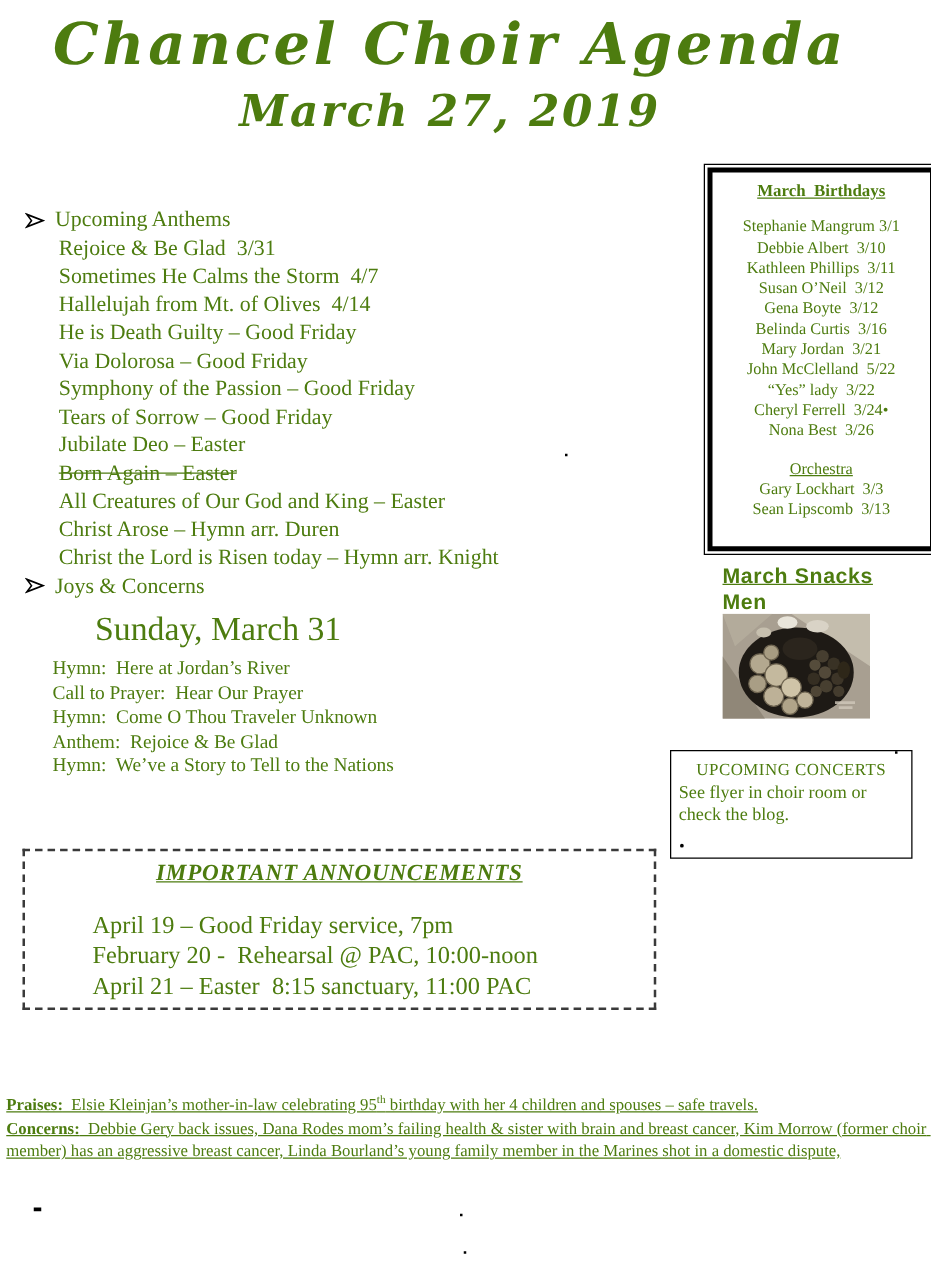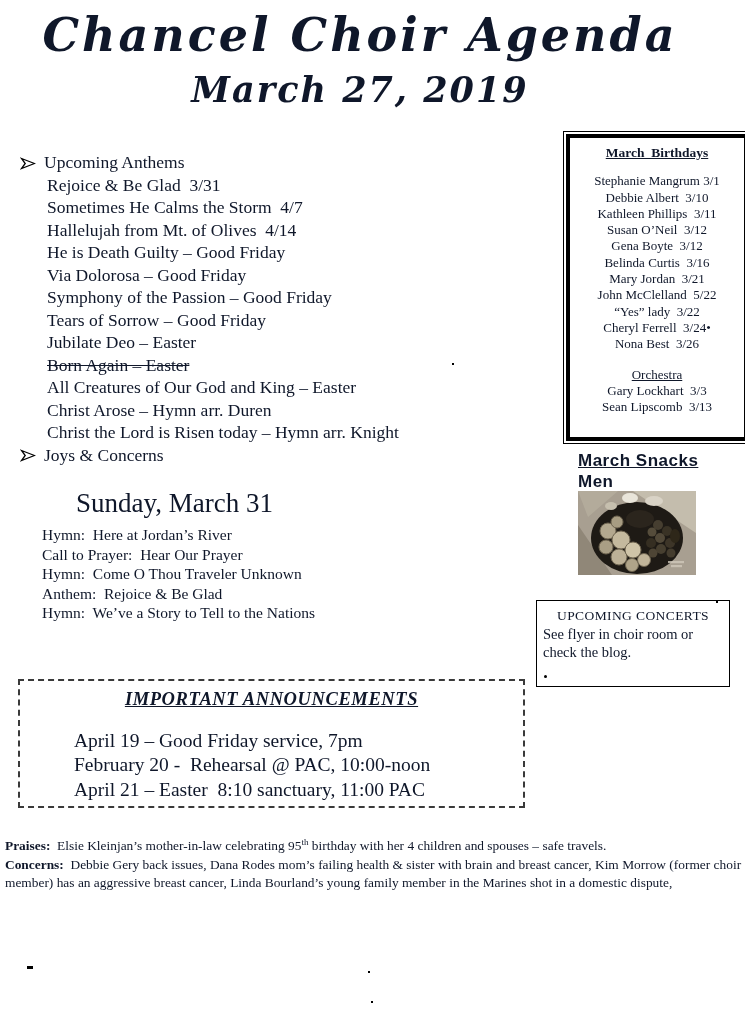--- a/index.html
+++ b/index.html
@@ -1,40 +1,40 @@
 <!DOCTYPE html>
 <html><head>
 <meta charset="utf-8">
 <style>
   html,body{margin:0;padding:0;background:#888;}
   .page{
     position:relative;
     width:745px;height:1024px;
     background:#ffffff;
-    color:#0f172a;
+    color:#4d7c0f;
     font-family:"Liberation Serif", serif;
     overflow:hidden;
   }
   .pre{white-space:pre-wrap;}
 
   
   .title-block{position:absolute;top:4px;left:0;width:720px;text-align:center;}
   .main-title{
     font-family:"DejaVu Serif", serif;
     font-style:italic;font-weight:bold;
     font-size:46px;line-height:62px;letter-spacing:3px;
   }
   .sub-title{
     font-family:"DejaVu Serif", serif;
     font-style:italic;font-weight:bold;
     font-size:35px;line-height:48px;letter-spacing:2px;
   }
 
   
-  .anthems{position:absolute;top:151px;left:20px;width:515px;font-size:17.5px;line-height:22.5px;}
+  .anthems{position:absolute;top:164px;left:20px;width:515px;font-size:17.5px;line-height:22.5px;}
   .bullet-line{display:flex;align-items:center;gap:8px;}
   .arrow{flex:0 0 16px;height:13px;margin-top:2px;}
   .anthems .items{padding-left:27px;}
   .strike{text-decoration:line-through;}
 
   
   .service{position:absolute;top:487px;left:42px;width:480px;}
   .service-heading{font-size:27px;line-height:33px;margin-left:34px;margin-bottom:5px;}
   .service .lines{font-size:15.5px;line-height:19.6px;}
 
@@ -71,21 +71,21 @@
     position:absolute;top:679px;left:18px;width:507px;height:129px;
     box-sizing:border-box;border:2px dashed #3a3a3a;background:#fff;
   }
   .annc-heading{
     text-align:center;font-size:18.5px;font-weight:bold;font-style:italic;
     text-decoration:underline;letter-spacing:.6px;margin-top:8px;
   }
   .annc .items{margin-top:19px;margin-left:54px;font-size:19.5px;line-height:24.3px;}
 
   
-  .footer{position:absolute;top:837px;left:5px;width:737px;font-size:13.4px;line-height:18.6px;}
+  .footer{position:absolute;top:875px;left:5px;width:737px;font-size:13.4px;line-height:18.6px;text-decoration:underline;}
   .footer b{font-weight:bold;}
   sup{font-size:9px;line-height:0;}
 
   .speck{position:absolute;background:#000;}
 </style>
 </head>
 <body>
 
 <div class="page">
 
@@ -198,21 +198,21 @@
     <div class="concerts-heading">UPCOMING CONCERTS</div>
     <div class="concerts-body">See flyer in choir room or check the blog.</div>
     <div class="dot" style="left:7px;bottom:8px;"></div>
   </div>
 
   <div class="annc">
     <div class="annc-heading">IMPORTANT ANNOUNCEMENTS</div>
     <div class="items">
       <div class="pre">April 19 – Good Friday service, 7pm</div>
       <div class="pre">February 20 -  Rehearsal @ PAC, 10:00-noon</div>
-      <div class="pre">April 21 – Easter  8:10 sanctuary, 11:00 PAC</div>
+      <div class="pre">April 21 – Easter  8:15 sanctuary, 11:00 PAC</div>
     </div>
   </div>
 
   <div class="footer">
     <div><b>Praises:</b><span class="pre">  Elsie Kleinjan’s mother-in-law celebrating 95</span><sup>th</sup><span class="pre"> birthday with her 4 children and spouses – safe travels.</span></div>
     <div><b>Concerns:</b><span class="pre">  Debbie Gery back issues, Dana Rodes mom’s failing health &amp; sister with brain and breast cancer, Kim Morrow (former choir member) has an aggressive breast cancer, Linda Bourland’s young family member in the Marines shot in a domestic dispute,</span></div>
   </div>
 
   <div class="speck" style="left:27px;top:966px;width:6px;height:3px;"></div>
   <div class="speck" style="left:368px;top:971px;width:2px;height:2px;"></div>

